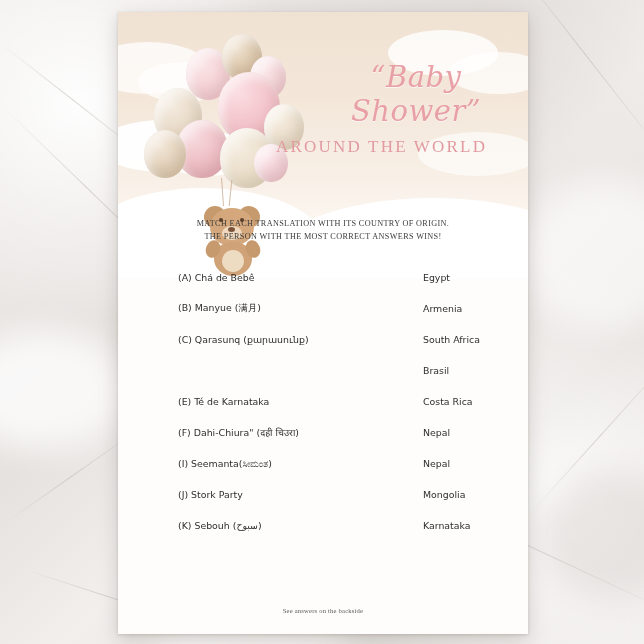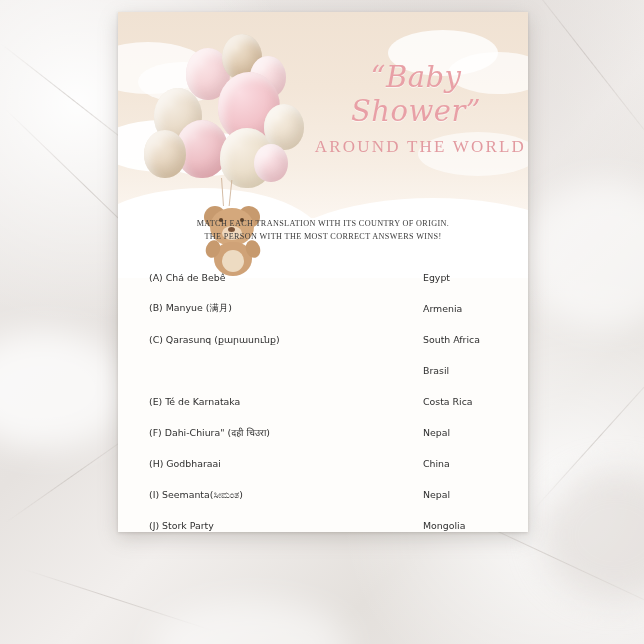--- a/index.html
+++ b/index.html
@@ -46,21 +46,21 @@
   .s2 { left: 520px; top: 180px; width: 170px; height: 150px; background: rgba(255,255,255,0.6); }
   .s3 { left: 150px; top: 600px; width: 200px; height: 90px;  background: rgba(255,255,255,0.55); }
   .s4 { left: 540px; top: 470px; width: 150px; height: 130px; background: rgba(212,206,202,0.45); }
 
   
   .card {
     position: absolute;
     left: 118px;
     top: 12px;
     width: 410px;
-    height: 520px;
+    height: 622px;
     background: #fefdfb;
     box-shadow: 0 6px 18px rgba(120,110,104,0.28), 0 1px 3px rgba(120,110,104,0.25);
     overflow: hidden;
   }
 
   
   .sky {
     position: absolute;
     left: 0; top: 0;
     width: 100%;
@@ -107,21 +107,21 @@
     font-size: 29px;
     color: #e8a0a6;
     letter-spacing: 0.5px;
     text-shadow: 0 1px 0 rgba(255,255,255,0.6);
   }
   .title-sub {
     position: absolute;
     left: 158px;
     top: 125px;
     width: 250px;
-    text-align: right;
+    text-align: left;
     font-family: "Liberation Serif", serif;
     font-size: 17px;
     letter-spacing: 2.2px;
     color: #e29aa0;
   }
 
   .instructions {
     position: absolute;
     left: 40px;
     top: 206px;
@@ -141,21 +141,21 @@
     width: 100%;
   }
   .row {
     position: relative;
     height: 31px;
     display: flex;
     align-items: center;
   }
   .row .left {
     position: absolute;
-    left: 31px;
+    left: 60px;
     font-size: 9.4px;
     color: #2f2f2f;
     font-family: "DejaVu Sans", sans-serif;
     white-space: nowrap;
   }
   .row .right {
     position: absolute;
     left: 305px;
     font-size: 9.4px;
     color: #2f2f2f;
@@ -261,24 +261,20 @@
     </div>
     <div class="row">
       <span class="left">(E)  Té de Karnataka</span>
       <span class="right">Costa Rica</span>
     </div>
     <div class="row">
       <span class="left">(F) Dahi-Chiura" (दही चिउरा)</span>
       <span class="right">Nepal</span>
     </div>
     <div class="row">
-      <span class="left">(H) Godbharaai</span>
-      <span class="right">China</span>
-    </div>
-    <div class="row">
       <span class="left">(I) Seemanta(ಸೀಮಂತ)</span>
       <span class="right">Nepal</span>
     </div>
     <div class="row">
       <span class="left">(J) Stork Party</span>
       <span class="right">Mongolia</span>
     </div>
     <div class="row">
       <span class="left">(K) Sebouh (سبوح)</span>
       <span class="right">Karnataka</span>

